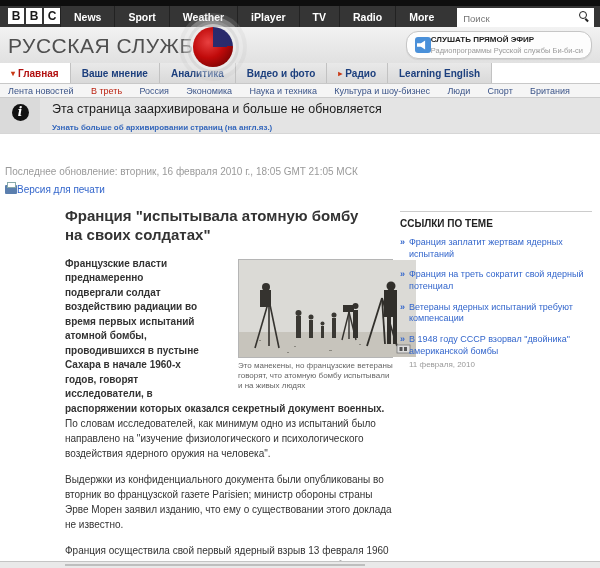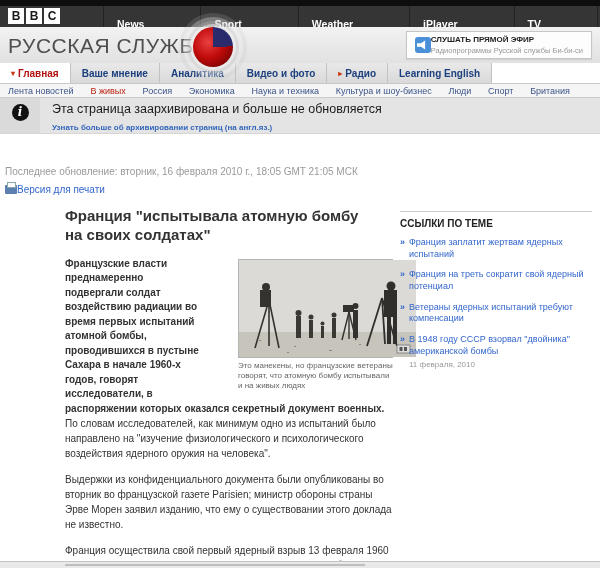--- a/index.html
+++ b/index.html
@@ -9,21 +9,21 @@
 
   
   .topbar { position:relative; height:27px;
             background:linear-gradient(180deg,#0e0e0e 0,#0e0e0e 6px,#353535 6px);
             display:flex; align-items:flex-end; }
   .bbc-logo { display:flex; gap:2px; margin:0 0 3px 8px; }
   .bbc-blk { width:16px; height:16px; background:#fff; color:#1a1a1a; font-weight:bold;
              font-size:12px; line-height:16px; text-align:center; }
   .topnav { display:flex; margin-left:auto; height:21px; }
   .topnav-item { color:#fff; font-size:10.5px; font-weight:bold; line-height:21px;
-                 padding:8px 13px; border-left:1px solid #222; text-decoration:none; cursor:pointer;margin-left:43px; }
+                 padding:1px 13px; border-left:1px solid #222; text-decoration:none; cursor:pointer; }
   .searchbox { position:relative; width:156px; height:17px; background:#fff; margin:0 6px 2px 10px; }
   .searchbox input { width:100%; height:100%; border:none; outline:none; font-size:9.5px;
                      padding:0 20px 0 6px; color:#444; font-family:"Liberation Sans",sans-serif; }
   .mag { position:absolute; right:4px; top:3px; width:11px; height:11px; cursor:pointer; }
   .mag::before { content:""; position:absolute; left:0; top:0; width:6px; height:6px;
                  border:1.6px solid #222; border-radius:50%; }
   .mag::after { content:""; position:absolute; left:7px; top:7px; width:4px; height:1.8px;
                 background:#222; transform:rotate(45deg); transform-origin:0 0; }
 
   
@@ -34,21 +34,21 @@
   .service-title { position:absolute; left:8px; top:4px; font-size:21px; color:#4f4f4f;
                    letter-spacing:.5px; line-height:30px; }
   .globe { position:absolute; left:193px; top:27px; width:40px; height:40px; border-radius:50%;
            z-index:4;
            background:
              conic-gradient(from 0deg at 50% 50%, rgba(36,44,112,.96) 0deg 88deg, rgba(0,0,0,0) 88deg 360deg),
              radial-gradient(circle at 38% 38%, #e84040 0%, #c00a0a 45%, #7d0404 80%, #5a0202 100%);
            box-shadow:0 0 0 3px rgba(255,255,255,.45), 0 0 0 6px rgba(185,185,185,.3),
                       0 0 0 10px rgba(255,255,255,.28), 0 0 0 14px rgba(190,190,190,.18); }
   .listen { position:absolute; right:8px; top:4px; height:28px; background:#fdfdfd;
-            border:1px solid #c6c6c6; border-radius:0; display:flex; align-items:center;
+            border:1px solid #c6c6c6; border-radius:12px; display:flex; align-items:center;
             padding:0 8px; gap:0; cursor:pointer; box-shadow:0 1px 1px rgba(0,0,0,.08); }
   .speaker { width:16px; height:16px; background:#4a90d9; border-radius:3px; position:relative; }
   .spk-shape { position:absolute; left:2px; top:3px; width:12px; height:10px; background:#fff;
                clip-path:polygon(0 32%, 35% 32%, 70% 5%, 70% 95%, 35% 68%, 0 68%); }
   .listen-label { font-size:8px; font-weight:bold; color:#222; }
   .listen-sub { font-size:7.5px; color:#9a9a9a; margin-top:2px; }
 
   
   .tabs { display:flex; height:21px; background:#fff; border-bottom:1px solid #c8c8c8; position:relative; }
   .tab { display:flex; align-items:center; gap:3px; padding:0 11px; font-size:10px; font-weight:bold;
@@ -170,21 +170,21 @@
       <span class="tmark">▸</span>
       <span>Радио</span>
     </div>
     <div class="tab">
       <span>Learning English</span>
     </div>
   </nav>
 
   <nav class="subnav">
     <a class="subnav-item">Лента новостей</a>
-    <a class="subnav-item active">В живых</a>
+    <a class="subnav-item active">В треть</a>
     <a class="subnav-item">Россия</a>
     <a class="subnav-item">Экономика</a>
     <a class="subnav-item">Наука и техника</a>
     <a class="subnav-item">Культура и шоу-бизнес</a>
     <a class="subnav-item">Люди</a>
     <a class="subnav-item">Спорт</a>
     <a class="subnav-item">Британия</a>
   </nav>
 
   <div class="archive">

